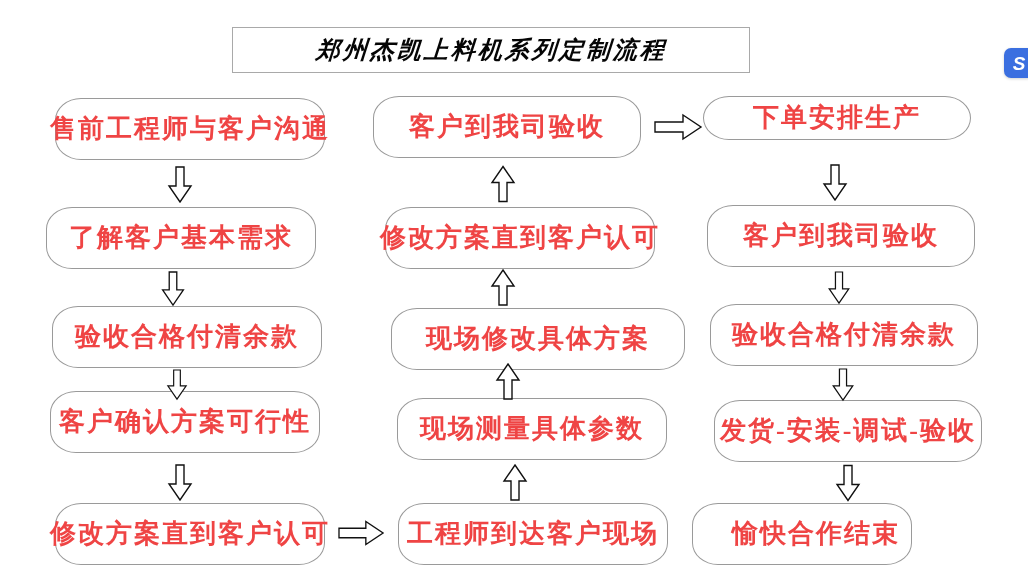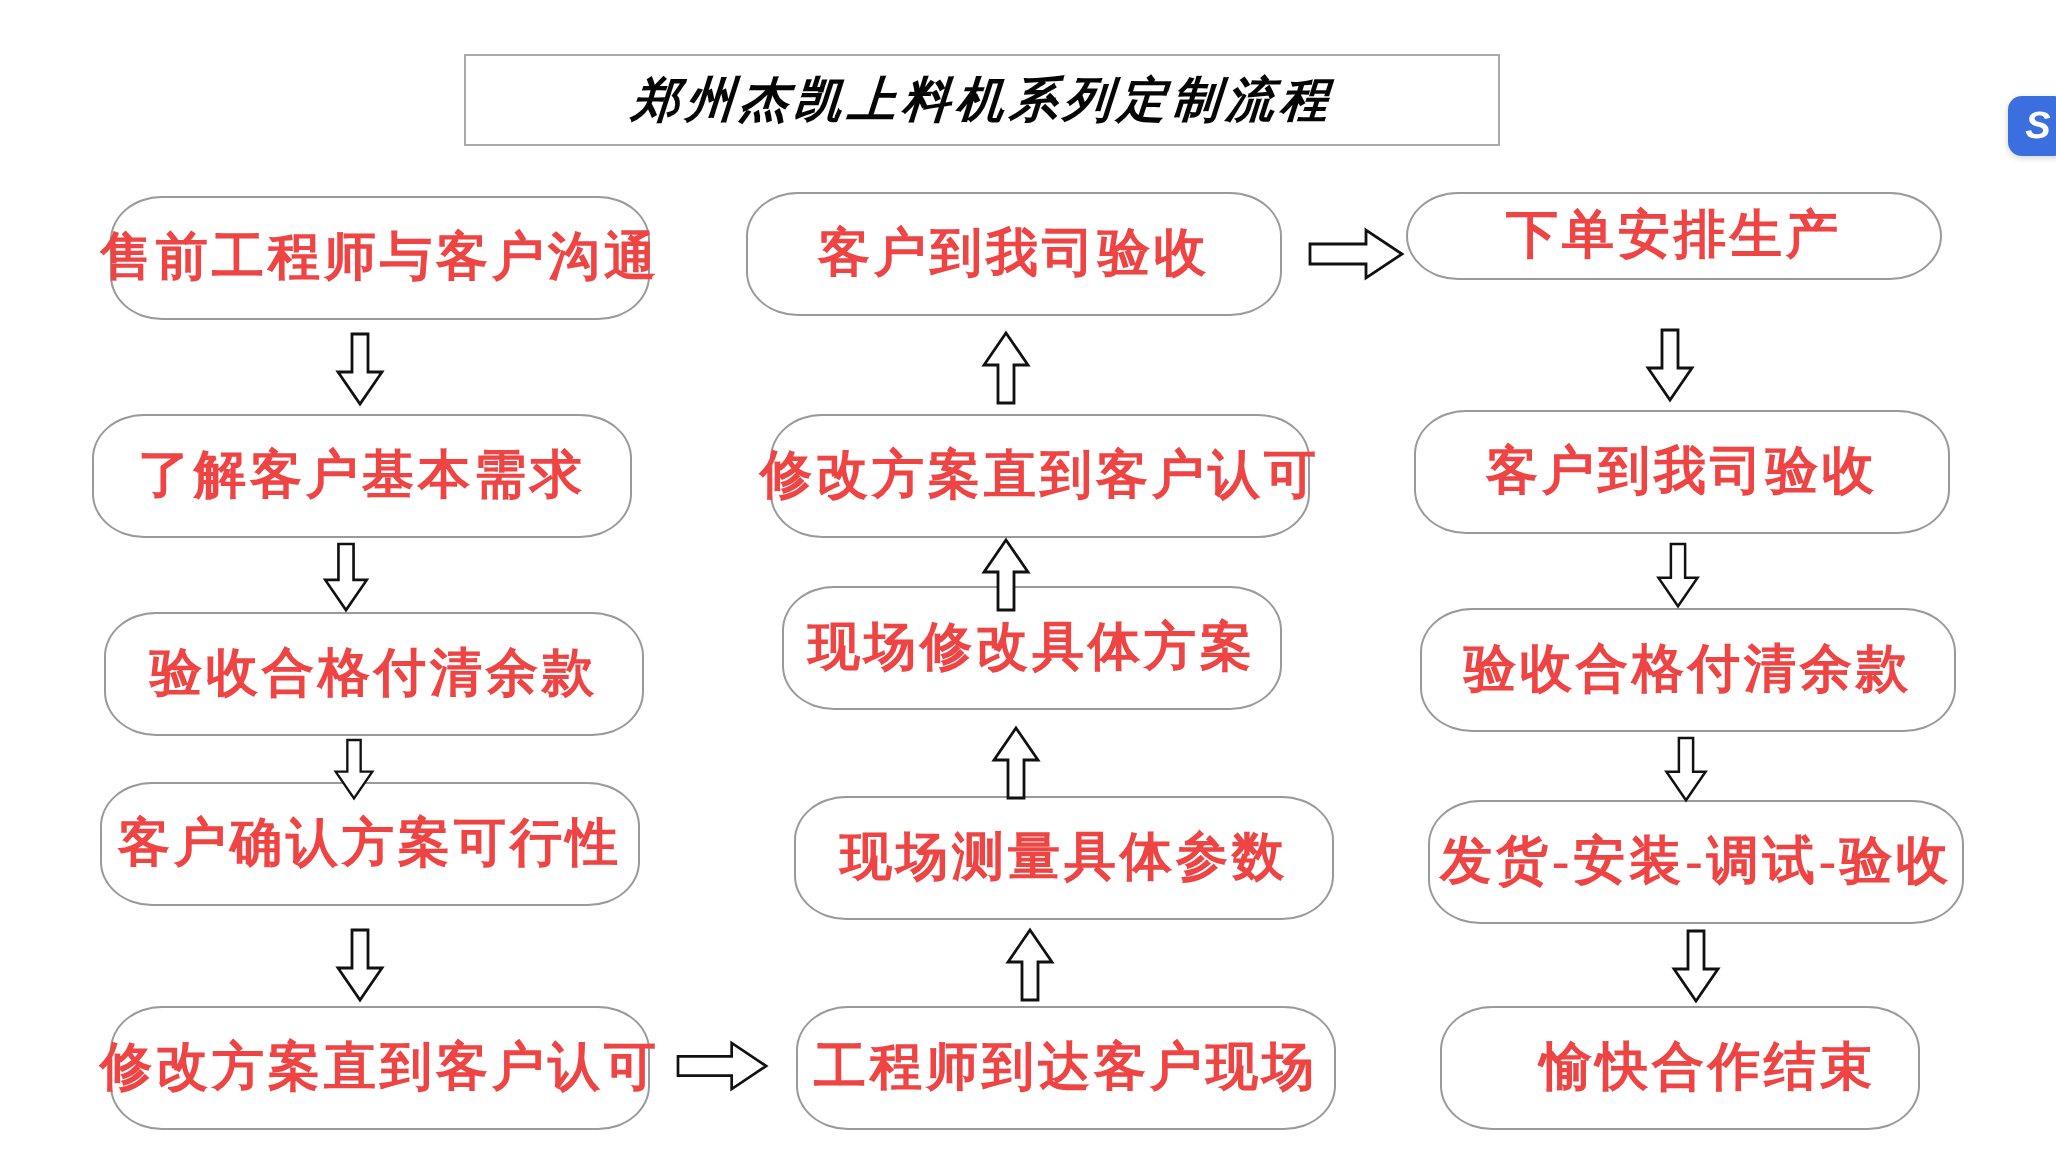--- a/index.html
+++ b/index.html
@@ -147,21 +147,21 @@
       <polygon points="9,0 17,0 17,19 24,19 13,35 2,19 9,19"></polygon>
     </svg>
   </div>
 
   <div class="node" style="left:373px; top:96px; width:268px; height:62px;">
     <span class="node-label">客户到我司验收</span>
   </div>
   <div class="node" style="left:385px; top:207px; width:270px; height:62px;">
     <span class="node-label">修改方案直到客户认可</span>
   </div>
-  <div class="node" style="left:391px; top:293px; width:250px; height:62px;">
+  <div class="node" style="left:391px; top:308px; width:294px; height:62px;">
     <span class="node-label">现场修改具体方案</span>
   </div>
   <div class="node" style="left:397px; top:398px; width:270px; height:62px;">
     <span class="node-label">现场测量具体参数</span>
   </div>
   <div class="node" style="left:398px; top:503px; width:270px; height:62px;">
     <span class="node-label">工程师到达客户现场</span>
   </div>
 
   <div class="arrow" style="left:490px; top:163px;">
@@ -190,21 +190,21 @@
   </div>
   <div class="node" style="left:707px; top:205px; width:268px; height:62px;">
     <span class="node-label">客户到我司验收</span>
   </div>
   <div class="node" style="left:710px; top:304px; width:268px; height:62px;">
     <span class="node-label">验收合格付清余款</span>
   </div>
   <div class="node" style="left:714px; top:400px; width:268px; height:62px;">
     <span class="node-label">发货-安装-调试-验收</span>
   </div>
-  <div class="node" style="left:720px; top:503px; width:240px; height:62px;padding-left:28px;">
+  <div class="node" style="left:692px; top:503px; width:220px; height:62px;padding-left:28px;">
     <span class="node-label">愉快合作结束</span>
   </div>
 
   <div class="arrow" style="left:822px; top:163px;">
     <svg width="26" height="40" viewBox="0 0 26 36">
       <polygon points="9,0 17,0 17,19 24,19 13,35 2,19 9,19"></polygon>
     </svg>
   </div>
   <div class="arrow" style="left:826px; top:272px;">
     <svg width="26" height="32" viewBox="0 0 26 36">

